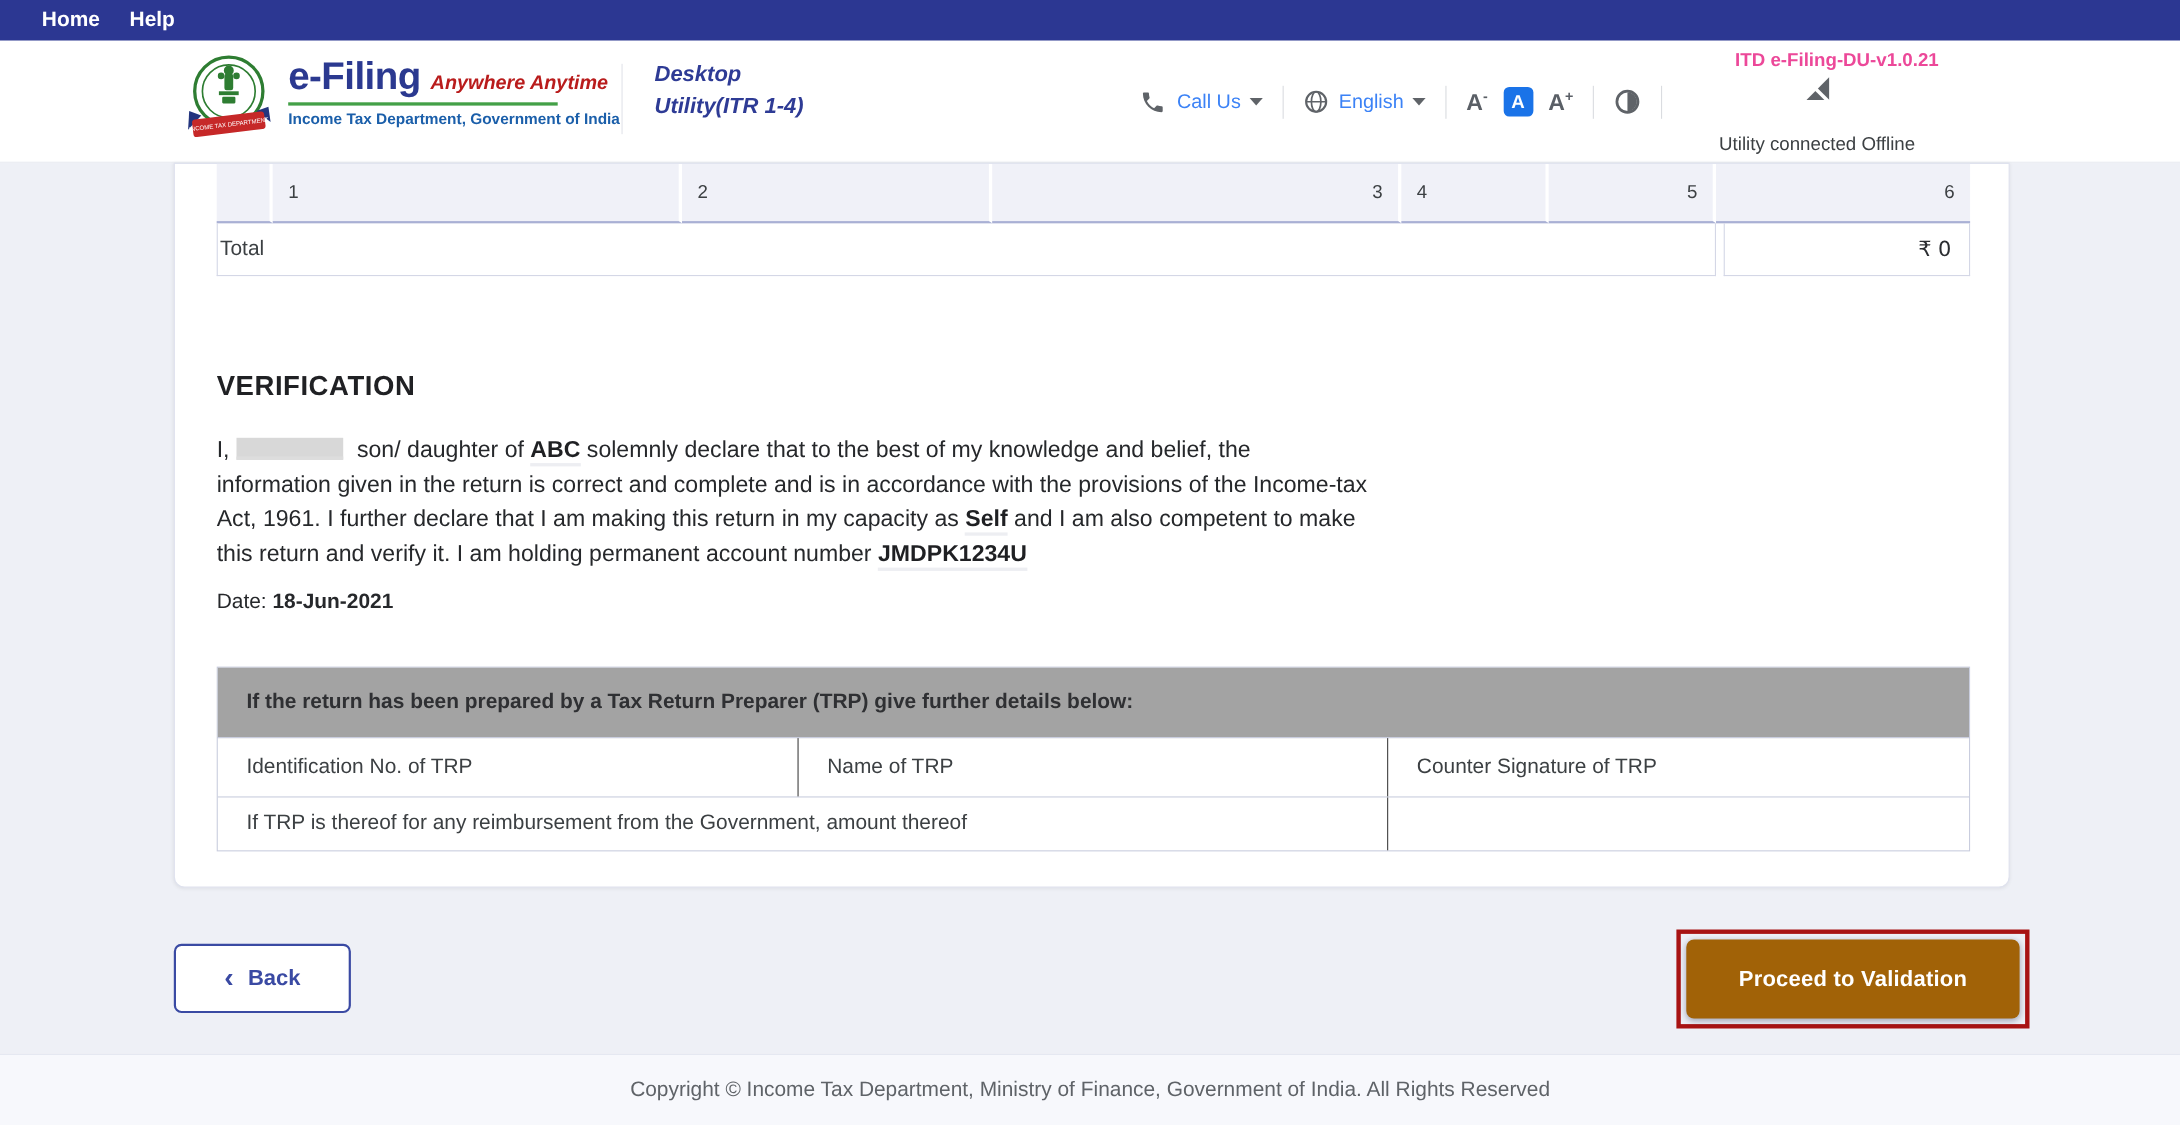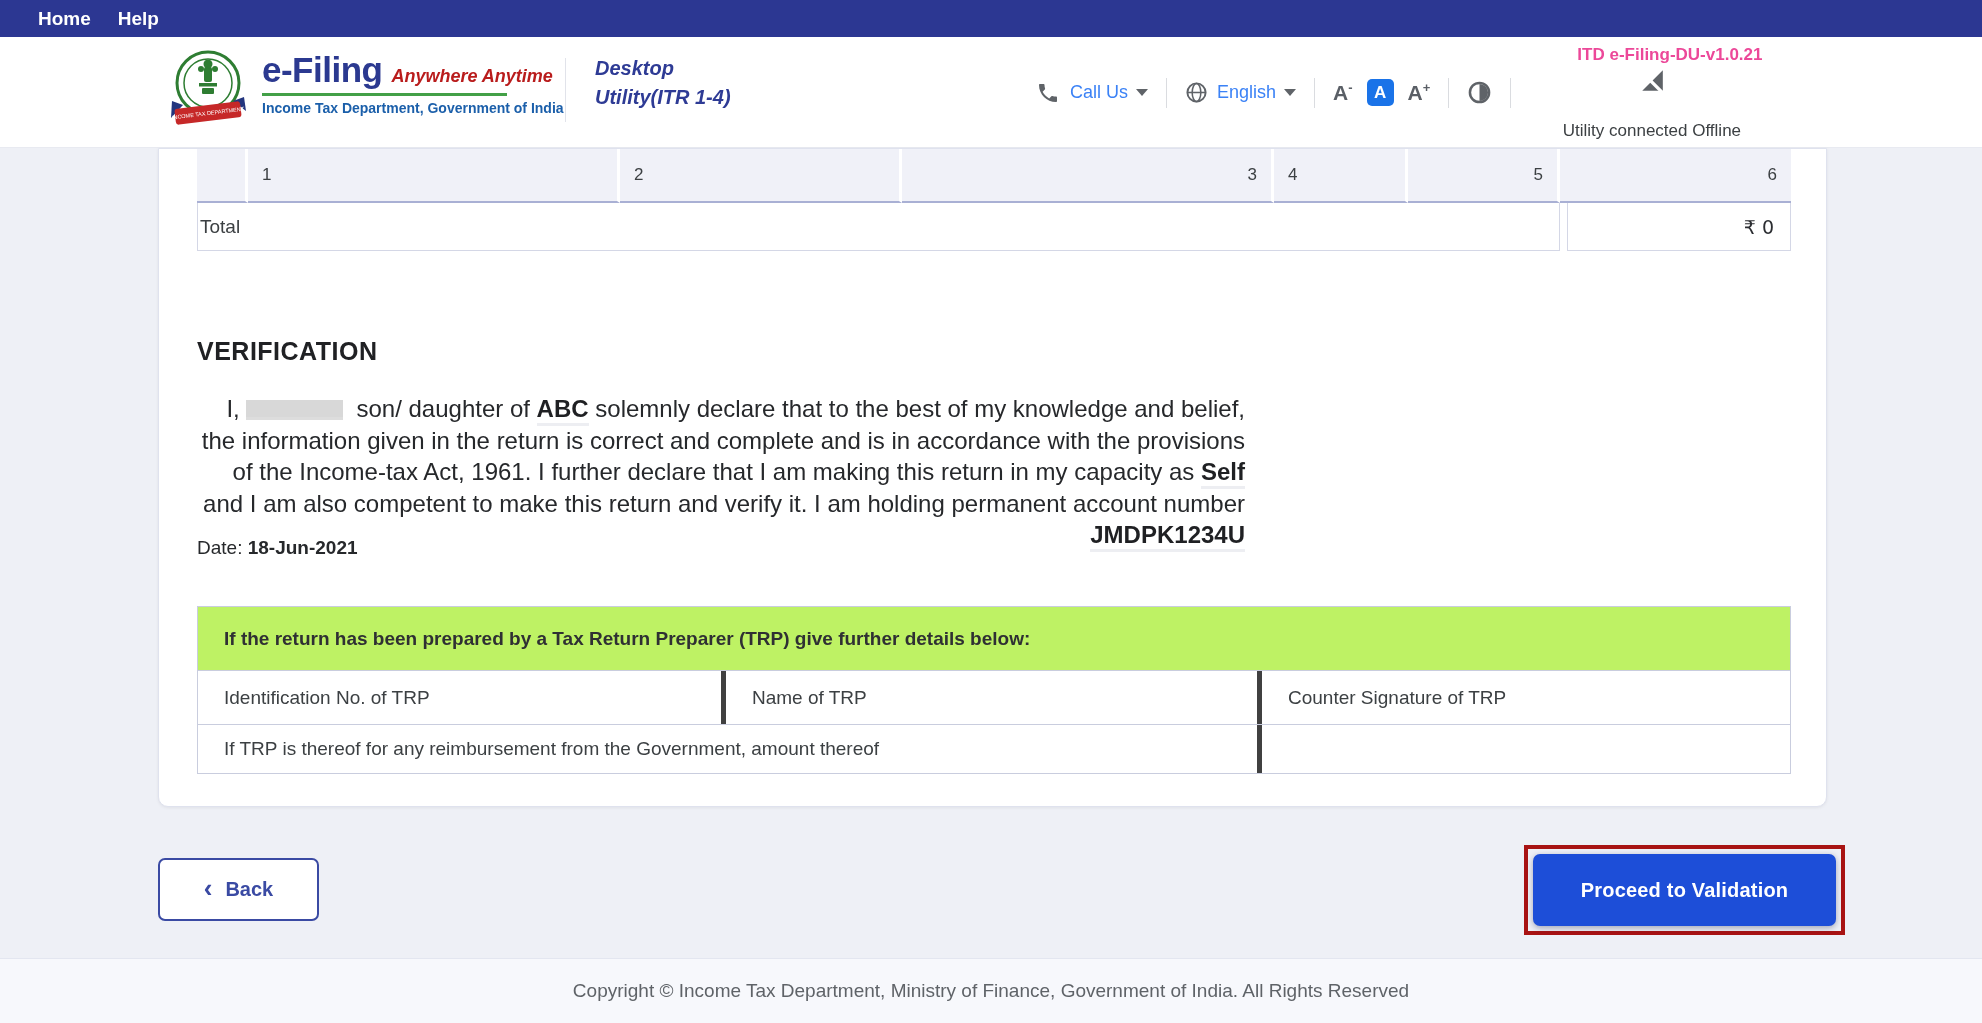--- a/index.html
+++ b/index.html
@@ -83,61 +83,61 @@
     font-size:19px; color:#2b2d31; font-family:"DejaVu Sans","Liberation Sans",sans-serif;
   }
 
   
   .verif-heading {
     position:absolute; left:38px; top:188px;
     font-size:25px; font-weight:bold; color:#202124; letter-spacing:0.5px;
   }
   .verif-para {
     position:absolute; left:38px; top:244px; width:1048px;
-    font-size:24px; line-height:31.6px; color:#26282b;text-align:right;
+    font-size:21px; line-height:31.6px; color:#26282b;
   }
   .b { font-weight:bold; color:#1f2023; border-bottom:3px solid #edeef2; padding-bottom:1px; }
   .redact {
     display:inline-block; width:97px; height:20px; background:#d8d8d8;
     vertical-align:-3px; margin:0 7px 0 6px; border-bottom:3px solid #dddddd; cursor:text;
   }
   .date-line { position:absolute; left:38px; top:388px; font-size:19px; color:#26282b; }
   .date-line .bold { font-weight:bold; }
 
   
   .trp { position:absolute; left:38px; top:457px; width:1594px; border:1px solid #c9cdde; }
   .trp-head {
-    height:64px; background:#bef264; display:flex; align-items:center; padding-left:26px;
+    height:64px; background:#a3a3a3; display:flex; align-items:center; padding-left:26px;
     font-size:19px; font-weight:bold; color:#2f3033; border-bottom:1px solid #c9cdde;
   }
   .trp-row { display:flex; border-bottom:1px solid #c9cdde; }
   .trp-row:last-child { border-bottom:none; }
   .trp-cell {
     display:flex; align-items:center; padding-left:26px; font-size:19px; color:#3c4043;
-    border-right:5px solid #404040; height:53px;
+    border-right:1px solid #404040; height:53px;
   }
   .trp-cell:last-child { border-right:none; }
   .tc1{width:528px;} .tc2{width:536px;} .tc3{flex:1;}
   .trp-row.r3 .trp-cell{ height:48px; }
   .tc12{width:1064px;}
 
   
   .back-btn {
     position:absolute; left:158px; top:858px; width:161px; height:63px;
     background:#fff; border:2px solid #3a4aa3; border-radius:7px;
     display:flex; align-items:center; justify-content:center; gap:13px;
     color:#3a4aa3; font-size:20px; font-weight:bold; cursor:pointer;
   }
   .back-chevron { font-size:26px; line-height:20px; margin-top:-3px; }
   .proceed-wrap {
     position:absolute; left:1524px; top:845px; width:321px; height:90px;
     border:4px solid #a81313; display:flex; align-items:center; justify-content:center;
   }
   .proceed-btn {
-    width:303px; height:72px; background:#1d4ed8; border:none; border-radius:7px;
+    width:303px; height:72px; background:#a16207; border:none; border-radius:7px;
     color:#fff; font-size:20px; font-weight:bold; letter-spacing:0.2px;
     box-shadow:0 2px 6px rgba(20,25,70,.35); cursor:pointer;
     display:flex; align-items:center; justify-content:center;
     font-family:"Liberation Sans", sans-serif;
   }
 
   
   .footer {
     position:absolute; left:0; right:0; bottom:0; height:65px;
     background:#f7f8fc; border-top:1px solid #e3e6f0;

